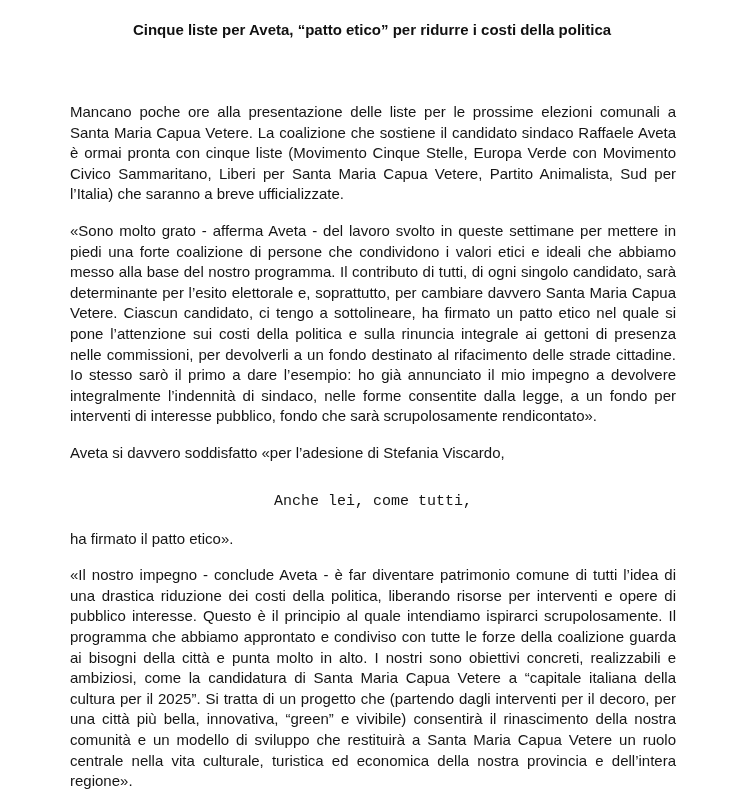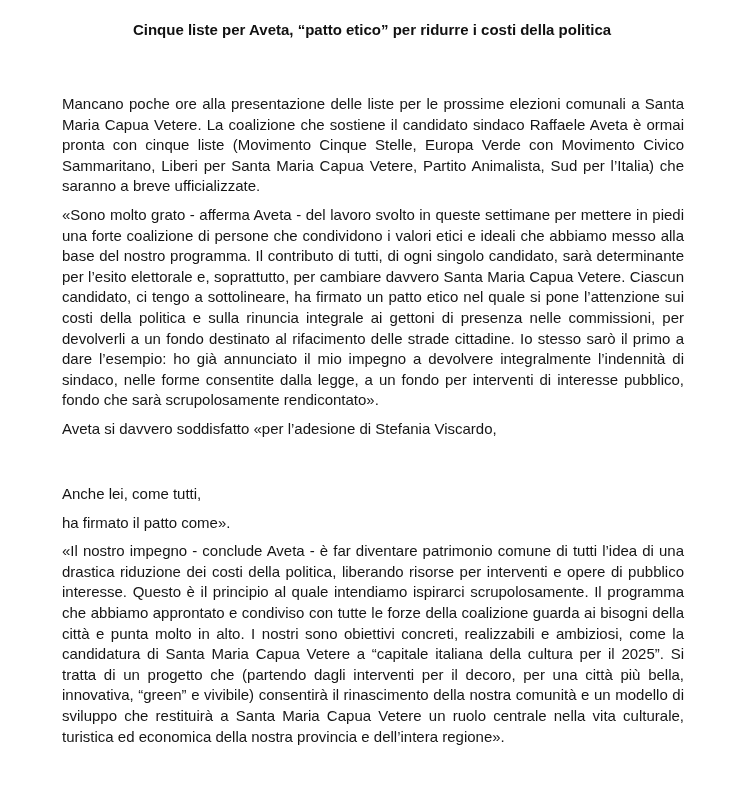--- a/index.html
+++ b/index.html
@@ -34,38 +34,39 @@
     .body {
       position: absolute;
       left: 54px;
       width: 638px;
       font-size: 15px;
       line-height: 20.6px;
       text-align: justify;
       color: #151515;
     }
     .body p {
-      margin: 8px;
+      margin: 16px;
     }
     .block1 { top: 86px; }
     .block2 { top: 476px; }
     .right {
-      text-align: left;
+      text-align: center;
+      font-family: Liberation Mono, monospace;
     }
   </style>
 </head>
 <body>
 
 <div class="page">
   <div class="title">Cinque liste per Aveta, “patto etico” per ridurre i costi della politica</div>
 
   <div class="body block1">
     <p>Mancano poche ore alla presentazione delle liste per le prossime elezioni comunali a Santa Maria Capua Vetere. La coalizione che sostiene il candidato sindaco Raffaele Aveta è ormai pronta con cinque liste (Movimento Cinque Stelle, Europa Verde con Movimento Civico Sammaritano, Liberi per Santa Maria Capua Vetere, Partito Animalista, Sud per l’Italia) che saranno a breve ufficializzate.</p>
     <p>«Sono molto grato - afferma Aveta - del lavoro svolto in queste settimane per mettere in piedi una forte coalizione di persone che condividono i valori etici e ideali che abbiamo messo alla base del nostro programma. Il contributo di tutti, di ogni singolo candidato, sarà determinante per l’esito elettorale e, soprattutto, per cambiare davvero Santa Maria Capua Vetere. Ciascun candidato, ci tengo a sottolineare, ha firmato un patto etico nel quale si pone l’attenzione sui costi della politica e sulla rinuncia integrale ai gettoni di presenza nelle commissioni, per devolverli a un fondo destinato al rifacimento delle strade cittadine. Io stesso sarò il primo a dare l’esempio: ho già annunciato il mio impegno a devolvere integralmente l’indennità di sindaco, nelle forme consentite dalla legge, a un fondo per interventi di interesse pubblico, fondo che sarà scrupolosamente rendicontato».</p>
     <p>Aveta si davvero soddisfatto «per l’adesione di Stefania Viscardo,</p>
   </div>
 
   <div class="body block2">
     <p class="right">Anche lei, come tutti,</p>
-    <p>ha firmato il patto come».</p>
+    <p>ha firmato il patto etico».</p>
     <p>«Il nostro impegno - conclude Aveta - è far diventare patrimonio comune di tutti l’idea di una drastica riduzione dei costi della politica, liberando risorse per interventi e opere di pubblico interesse. Questo è il principio al quale intendiamo ispirarci scrupolosamente. Il programma che abbiamo approntato e condiviso con tutte le forze della coalizione guarda ai bisogni della città e punta molto in alto. I nostri sono obiettivi concreti, realizzabili e ambiziosi, come la candidatura di Santa Maria Capua Vetere a “capitale italiana della cultura per il 2025”. Si tratta di un progetto che (partendo dagli interventi per il decoro, per una città più bella, innovativa, “green” e vivibile) consentirà il rinascimento della nostra comunità e un modello di sviluppo che restituirà a Santa Maria Capua Vetere un ruolo centrale nella vita culturale, turistica ed economica della nostra provincia e dell’intera regione».</p>
   </div>
 </div>
 
 </body></html>

